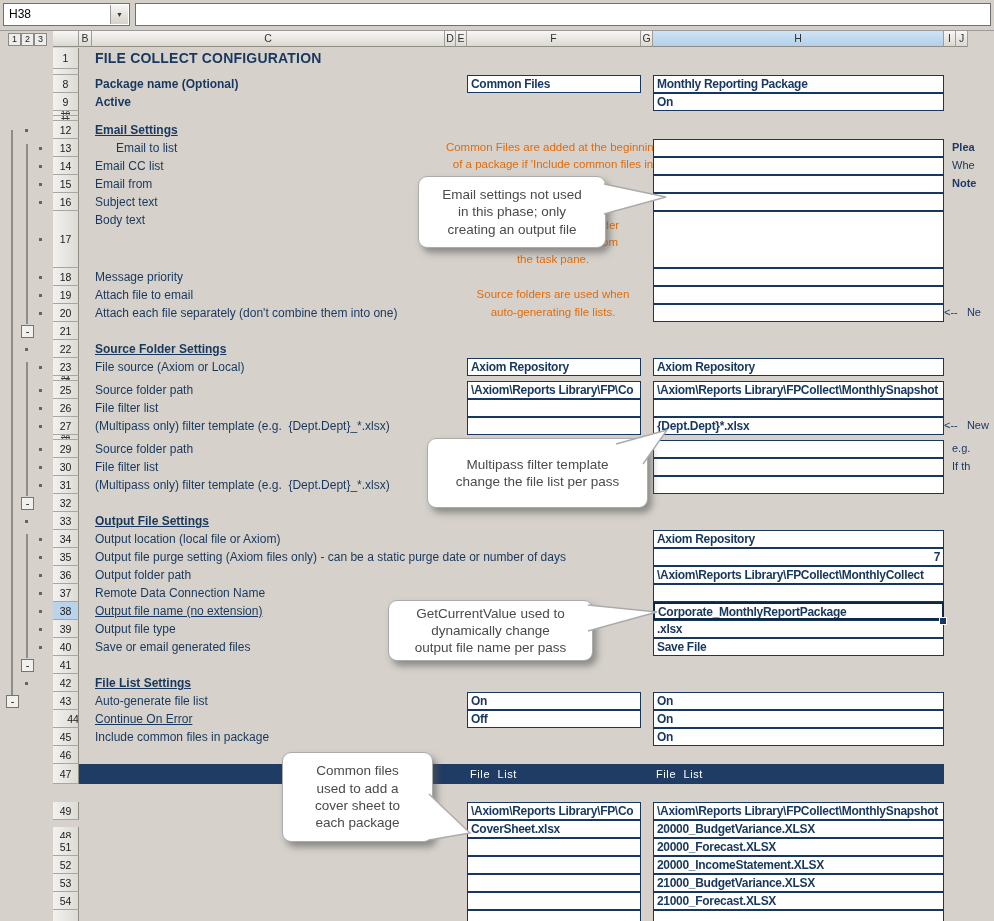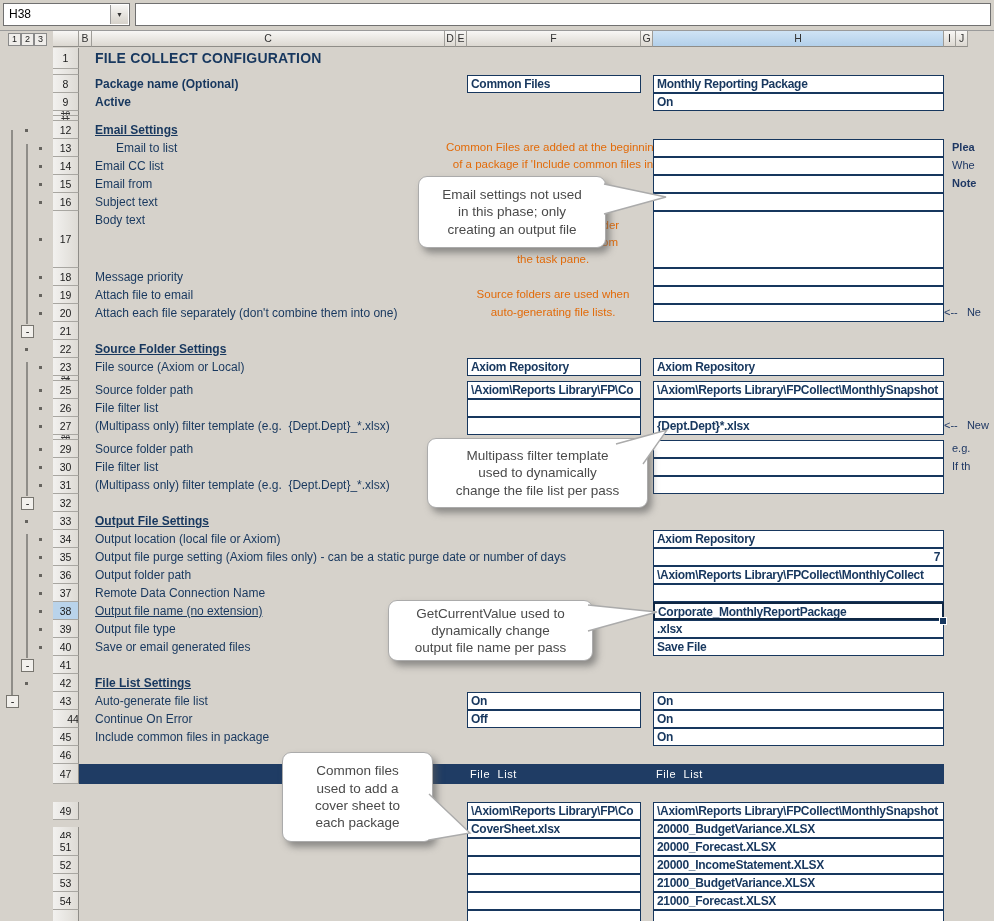--- a/index.html
+++ b/index.html
@@ -192,21 +192,21 @@
       <div class="label" style="top: 638px;">Save or email generated files</div>
       <div class="cell" style="left: 653px; top: 638px; width: 291px; height: 18px;">Save File</div>
       <div class="rowhdr" style="top: 656px; height: 18px;">41</div>
       <div class="rowhdr" style="top: 674px; height: 18px;">42</div>
       <div class="label section" style="top: 674px;">File List Settings</div>
       <div class="rowhdr" style="top: 692px; height: 18px;">43</div>
       <div class="label" style="top: 692px;">Auto-generate file list</div>
       <div class="cell" style="left: 467px; top: 692px; width: 174px; height: 18px;">On</div>
       <div class="cell" style="left: 653px; top: 692px; width: 291px; height: 18px;">On</div>
       <div class="rowhdr" style="top: 710px; height: 18px; padding-left: 15px;">44</div>
-      <div class="label" style="top: 710px;">Continue On Error</div>
+      <div class="label" style="top: 710px; text-decoration: underline;">Continue On Error</div>
       <div class="cell" style="left: 467px; top: 710px; width: 174px; height: 18px;">Off</div>
       <div class="cell" style="left: 653px; top: 710px; width: 291px; height: 18px;">On</div>
       <div class="rowhdr" style="top: 728px; height: 18px;">45</div>
       <div class="label" style="top: 728px;">Include common files in package</div>
       <div class="cell" style="left: 653px; top: 728px; width: 291px; height: 18px;">On</div>
       <div class="rowhdr" style="top: 746px; height: 18px;">46</div>
       <div class="rowhdr" style="top: 764px; height: 20px;">47</div>
       <div class="banner" style="left: 79px; top: 764px; width: 865px; height: 20px;"></div>
       <div class="bannerlabel" style="left: 470px; top: 768px;">File  List</div>
       <div class="bannerlabel" style="left: 656px; top: 768px;">File  List</div>
@@ -273,21 +273,20 @@
       <div class="ominus" style="left: 21px; top: 497px;">-</div>
       <div class="ominus" style="left: 21px; top: 659px;">-</div>
       <div class="ominus" style="left: 6px; top: 695px;">-</div>
       <div class="callout" style="left: 418px; top: 176px; width: 188px; height: 72px;">
         <div>Email settings not used</div>
         <div>in this phase; only</div>
         <div>creating an output file</div>
       </div>
       <div class="callout" style="left: 427px; top: 438px; width: 221px; height: 70px;">
         <div>Multipass filter template</div>
-        <div>used to dynamically</div>
         <div>change the file list per pass</div>
       </div>
       <div class="callout" style="left: 388px; top: 600px; width: 205px; height: 61px;">
         <div>GetCurrentValue used to</div>
         <div>dynamically change</div>
         <div>output file name per pass</div>
       </div>
       <div class="callout" style="left: 282px; top: 752px; width: 151px; height: 90px;">
         <div>Common files</div>
         <div>used to add a</div>

